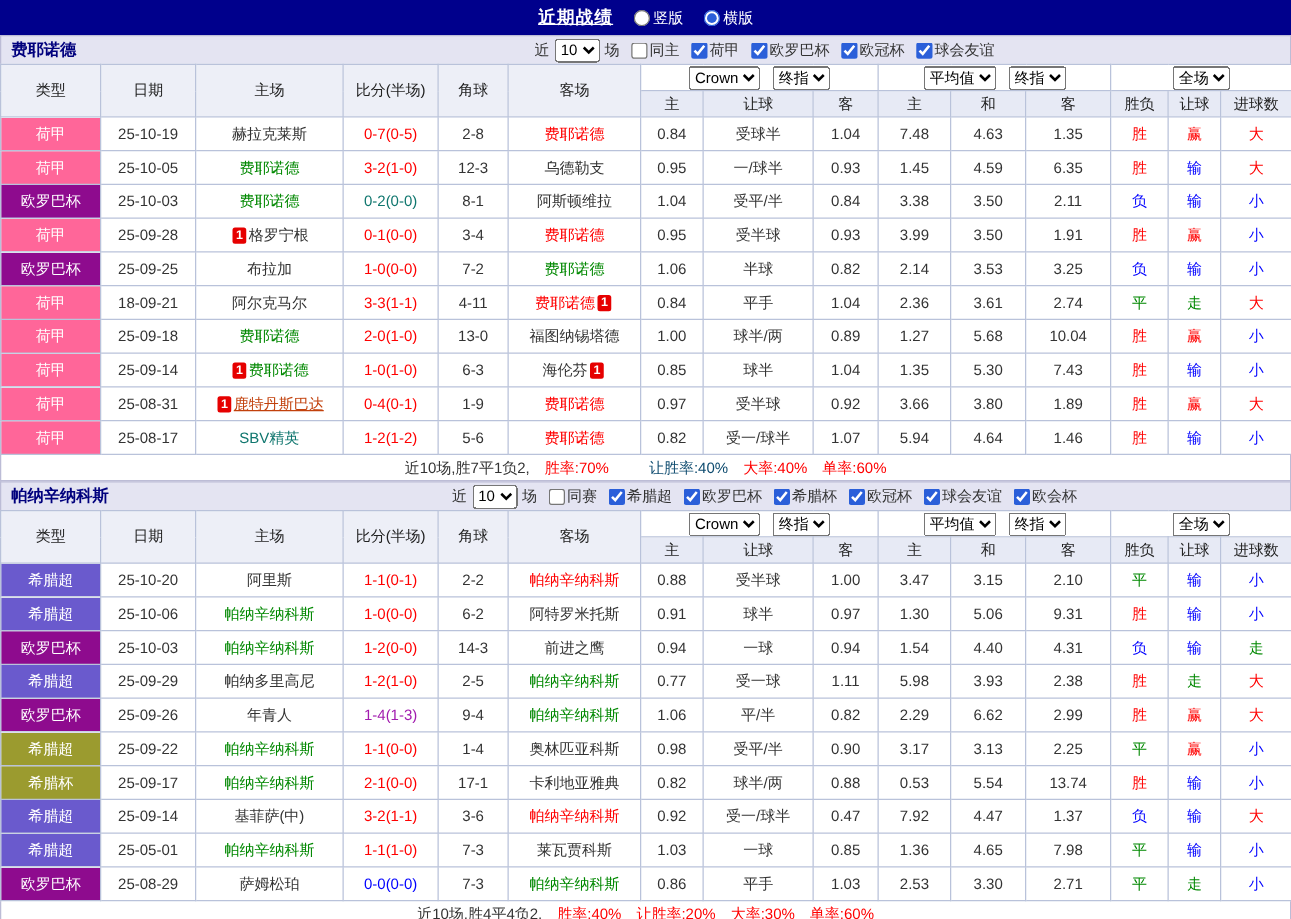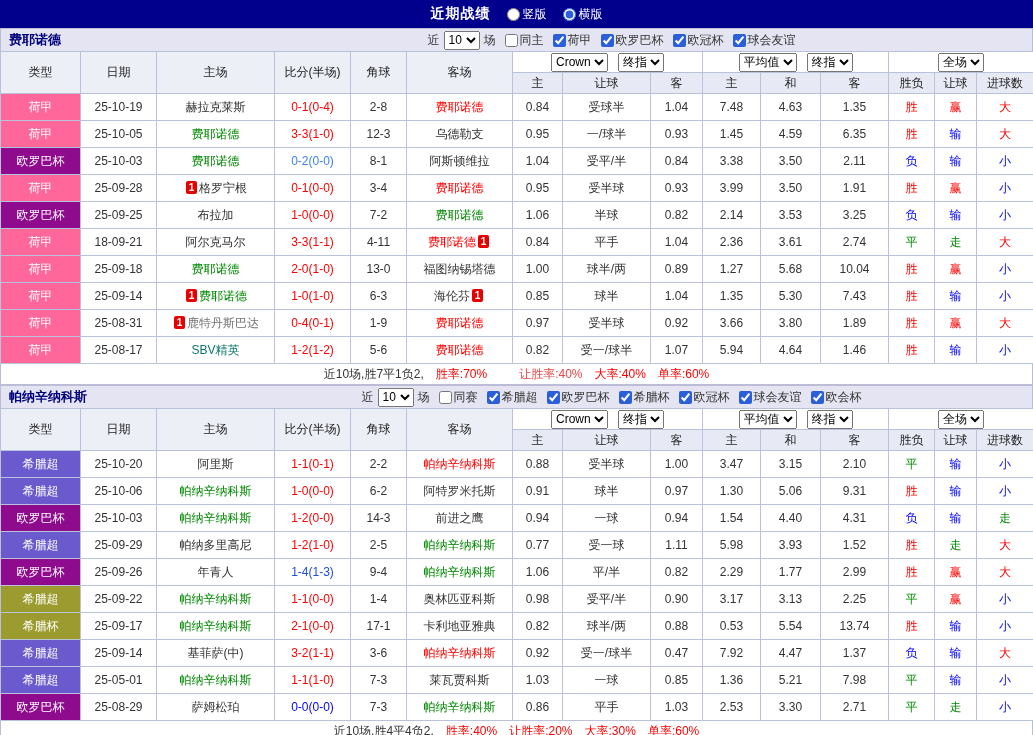--- a/index.html
+++ b/index.html
@@ -1,18 +1,18 @@
 <!DOCTYPE html>
 <html><head>
 <meta charset="utf-8">
 <style>
   html,body{margin:0;padding:0;}
   body{width:1033px;font-family:"Liberation Sans","DejaVu Sans",sans-serif;font-size:12px;color:#333;background:#fff;}
   .topbar{height:28px;background:#00008c;display:flex;align-items:center;justify-content:center;gap:16px;color:#fff;}
-  .topbar .title{font-size:14px;font-weight:bold;letter-spacing:1px;}
+  .topbar .title{font-size:14px;font-weight:bold;letter-spacing:1px;text-decoration:underline;}
   .topbar label{display:inline-flex;align-items:center;gap:3px;cursor:pointer;}
   .topbar input{margin:0;accent-color:#2b5fd9;}
   .teambar{height:22px;background:#e4e4f2;border:1px solid #bcbcd6;border-bottom:none;display:flex;align-items:center;padding:0 8px;}
   .teamname{min-width:190px;font-weight:bold;font-size:13px;color:#00007d;}
   .filters{flex:1;display:flex;align-items:center;justify-content:center;gap:4px;}
   .filters .chk{display:inline-flex;align-items:center;gap:2px;cursor:pointer;margin-left:5px;}
   .filters input[type=checkbox]{width:13px;height:13px;margin:0;accent-color:#2b5fd9;}
   select{font-size:12px;height:19px;font-family:inherit;}
   table.grid{border-collapse:collapse;table-layout:fixed;width:1033px;}
   .grid th,.grid td{border:1px solid #b9c2da;text-align:center;overflow:hidden;white-space:nowrap;padding:0;}
@@ -111,55 +111,55 @@
             <th class="sub-h">胜负</th>
             <th class="sub-h">让球</th>
             <th class="sub-h">进球数</th>
           </tr>
         </thead>
         <tbody>
           <tr>
             <td class="league" style="background: rgb(255, 102, 153);">荷甲</td>
             <td>25-10-19</td>
             <td><span style="color: rgb(51, 51, 51);">赫拉克莱斯</span></td>
-            <td style="color: rgb(255, 0, 0);">0-1(0-4)</td>
+            <td style="color: rgb(255, 0, 0);">0-7(0-5)</td>
             <td>2-8</td>
             <td><span style="color: rgb(255, 0, 0);">费耶诺德</span></td>
             <td>0.84</td>
             <td>受球半</td>
             <td>1.04</td>
             <td>7.48</td>
             <td>4.63</td>
             <td>1.35</td>
             <td style="color: rgb(255, 0, 0);">胜</td>
             <td style="color: rgb(255, 0, 0);">赢</td>
             <td style="color: rgb(255, 0, 0);">大</td>
           </tr>
           <tr>
             <td class="league" style="background: rgb(255, 102, 153);">荷甲</td>
             <td>25-10-05</td>
             <td><span style="color: rgb(0, 136, 0);">费耶诺德</span></td>
-            <td style="color: rgb(255, 0, 0);">3-3(1-0)</td>
+            <td style="color: rgb(255, 0, 0);">3-2(1-0)</td>
             <td>12-3</td>
             <td><span style="color: rgb(51, 51, 51);">乌德勒支</span></td>
             <td>0.95</td>
             <td>一/球半</td>
             <td>0.93</td>
             <td>1.45</td>
             <td>4.59</td>
             <td>6.35</td>
             <td style="color: rgb(255, 0, 0);">胜</td>
             <td style="color: rgb(0, 0, 255);">输</td>
             <td style="color: rgb(255, 0, 0);">大</td>
           </tr>
           <tr>
             <td class="league" style="background: rgb(142, 11, 142);">欧罗巴杯</td>
             <td>25-10-03</td>
             <td><span style="color: rgb(0, 136, 0);">费耶诺德</span></td>
-            <td style="color: #3b82f6; margin-left: 31px;">0-2(0-0)</td>
+            <td style="color: #0f766e; margin-left: 31px;">0-2(0-0)</td>
             <td>8-1</td>
             <td><span style="color: rgb(51, 51, 51);">阿斯顿维拉</span></td>
             <td>1.04</td>
             <td>受平/半</td>
             <td>0.84</td>
             <td>3.38</td>
             <td>3.50</td>
             <td>2.11</td>
             <td style="color: rgb(0, 0, 255);">负</td>
             <td style="color: rgb(0, 0, 255);">输</td>
@@ -246,21 +246,21 @@
             <td>1.35</td>
             <td>5.30</td>
             <td>7.43</td>
             <td style="color: rgb(255, 0, 0);">胜</td>
             <td style="color: rgb(0, 0, 255);">输</td>
             <td style="color: rgb(0, 0, 255);">小</td>
           </tr>
           <tr>
             <td class="league" style="background: rgb(255, 102, 153);">荷甲</td>
             <td>25-08-31</td>
-            <td><span class="card">1</span><span style="color: #737373;">鹿特丹斯巴达</span></td>
+            <td><span class="card">1</span><span style="color: #c2410c; text-decoration: underline;">鹿特丹斯巴达</span></td>
             <td style="color: rgb(255, 0, 0);">0-4(0-1)</td>
             <td>1-9</td>
             <td><span style="color: rgb(255, 0, 0);">费耶诺德</span></td>
             <td>0.97</td>
             <td>受半球</td>
             <td>0.92</td>
             <td>3.66</td>
             <td>3.80</td>
             <td>1.89</td>
             <td style="color: rgb(255, 0, 0);">胜</td>
@@ -282,21 +282,21 @@
             <td>1.46</td>
             <td style="color: rgb(255, 0, 0);">胜</td>
             <td style="color: rgb(0, 0, 255);">输</td>
             <td style="color: rgb(0, 0, 255);">小</td>
           </tr>
         </tbody>
       </table>
       <div class="summary">
         <span style="color: rgb(51, 51, 51);">近10场,胜7平1负2,</span>
         <span style="color: rgb(255, 0, 0);">胜率:70%</span>
-        <span style="color: #ef4444; margin-left: 20px;">让胜率:40%</span>
+        <span style="color: #0c4a6e; margin-left: 20px;">让胜率:40%</span>
         <span style="color: rgb(255, 0, 0);">大率:40%</span>
         <span style="color: rgb(255, 0, 0);">单率:60%</span>
       </div>
     </div>
     <div class="section">
       <div class="teambar">
         <span class="teamname">帕纳辛纳科斯</span>
         <div class="filters">
           <span>近</span>
           <select><option>10</option></select>
@@ -430,37 +430,37 @@
             <td>25-09-29</td>
             <td><span style="color: rgb(51, 51, 51);">帕纳多里高尼</span></td>
             <td style="color: rgb(255, 0, 0);">1-2(1-0)</td>
             <td>2-5</td>
             <td><span style="color: rgb(0, 136, 0);">帕纳辛纳科斯</span></td>
             <td>0.77</td>
             <td>受一球</td>
             <td>1.11</td>
             <td>5.98</td>
             <td>3.93</td>
-            <td>1.52</td>
+            <td>2.38</td>
             <td style="color: rgb(255, 0, 0);">胜</td>
             <td style="color: rgb(0, 136, 0);">走</td>
             <td style="color: rgb(255, 0, 0);">大</td>
           </tr>
           <tr>
             <td class="league" style="background: rgb(142, 11, 142);">欧罗巴杯</td>
             <td>25-09-26</td>
             <td><span style="color: rgb(51, 51, 51);">年青人</span></td>
-            <td style="color: #1d4ed8;">1-4(1-3)</td>
+            <td style="color: #a21caf;">1-4(1-3)</td>
             <td>9-4</td>
             <td><span style="color: rgb(0, 136, 0);">帕纳辛纳科斯</span></td>
             <td>1.06</td>
             <td>平/半</td>
             <td>0.82</td>
             <td>2.29</td>
-            <td>1.77</td>
+            <td>6.62</td>
             <td>2.99</td>
             <td style="color: rgb(255, 0, 0);">胜</td>
             <td style="color: rgb(255, 0, 0);">赢</td>
             <td style="color: rgb(255, 0, 0);">大</td>
           </tr>
           <tr>
             <td class="league" style="background: rgb(155, 155, 47);">希腊超</td>
             <td>25-09-22</td>
             <td><span style="color: rgb(0, 136, 0);">帕纳辛纳科斯</span></td>
             <td style="color: rgb(255, 0, 0);">1-1(0-0)</td>
@@ -514,21 +514,21 @@
             <td class="league" style="background: rgb(106, 90, 205);">希腊超</td>
             <td>25-05-01</td>
             <td><span style="color: rgb(0, 136, 0);">帕纳辛纳科斯</span></td>
             <td style="color: rgb(255, 0, 0);">1-1(1-0)</td>
             <td>7-3</td>
             <td><span style="color: rgb(51, 51, 51);">莱瓦贾科斯</span></td>
             <td>1.03</td>
             <td>一球</td>
             <td>0.85</td>
             <td>1.36</td>
-            <td>5.21</td>
+            <td>4.65</td>
             <td>7.98</td>
             <td style="color: rgb(0, 136, 0);">平</td>
             <td style="color: rgb(0, 0, 255);">输</td>
             <td style="color: rgb(0, 0, 255);">小</td>
           </tr>
           <tr>
             <td class="league" style="background: rgb(142, 11, 142);">欧罗巴杯</td>
             <td>25-08-29</td>
             <td><span style="color: rgb(51, 51, 51);">萨姆松珀</span></td>
             <td style="color: rgb(0, 0, 255);">0-0(0-0)</td>

